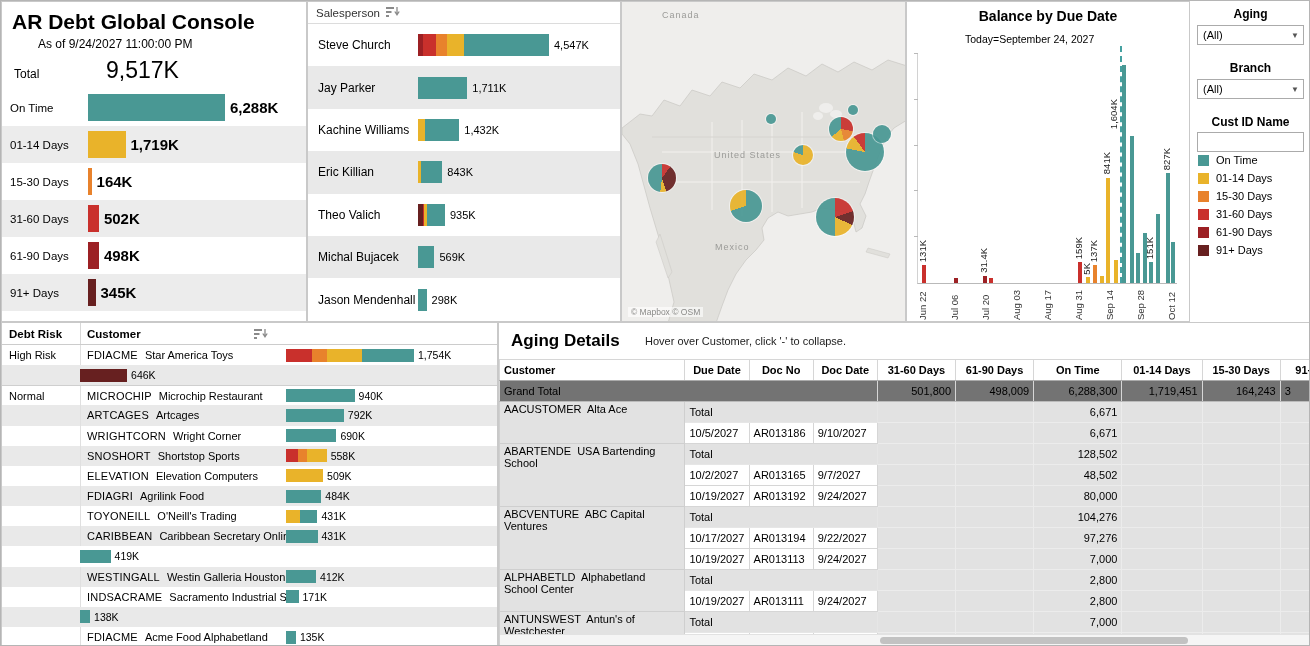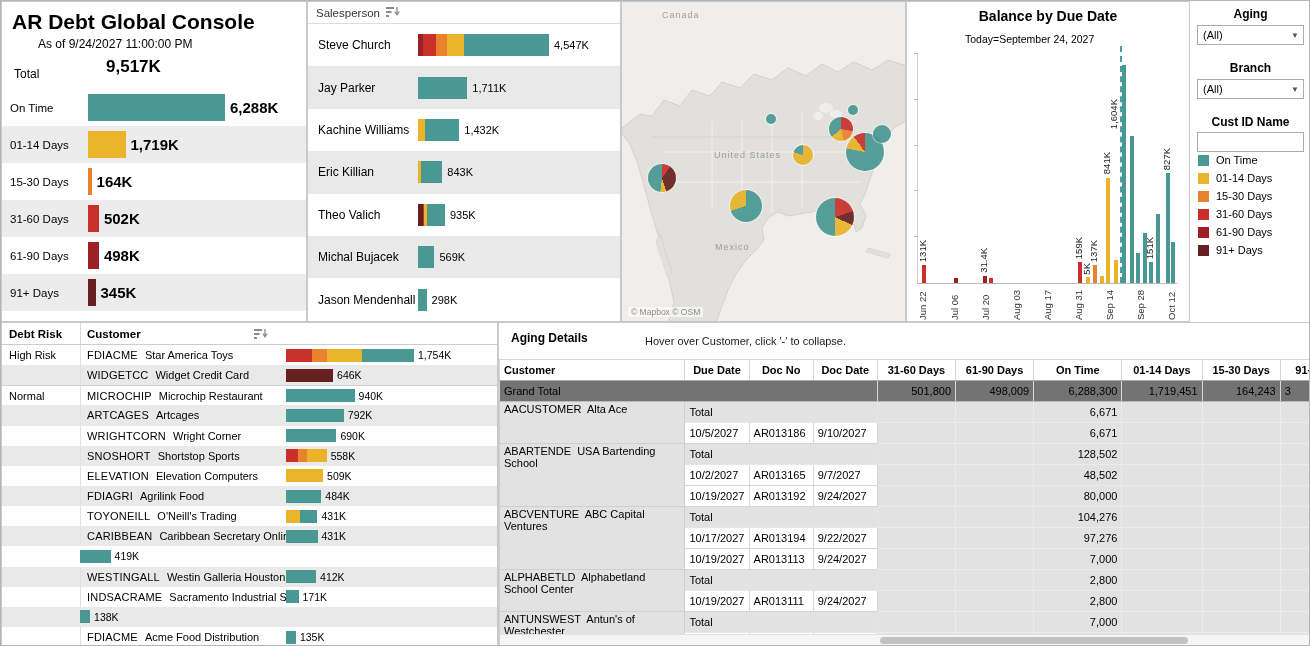--- a/index.html
+++ b/index.html
@@ -6,21 +6,21 @@
   body { font-family:"Liberation Sans", sans-serif; background:#fff; color:#000; }
   #dashboard { position:relative; width:1310px; height:646px; background:#fff; border:1px solid #b5b5b5; overflow:hidden; }
   .panel { position:absolute; background:#fff; border:1px solid #c9c9c9; overflow:hidden; }
 
   
   #panel-console { left:0; top:0; width:306px; height:321px; }
   .console-title { font-size:21px; font-weight:bold; padding:8px 0 0 10px; white-space:nowrap; }
   .console-subtitle { font-size:12px; padding:3px 0 0 36px; }
   .total-row { position:relative; height:32px; margin-top:6px; }
   .total-label { position:absolute; left:12px; top:10px; font-size:12px; }
-  .total-value { position:absolute; left:104px; top:0; font-size:17px; font-weight:bold; }
+  .total-value { position:absolute; left:104px; top:0; font-size:23px; font-weight:normal; }
   .bucket-row { display:flex; align-items:center; height:37px; }
   .bucket-row.band { background:#ececec; }
   .bucket-label { width:86px; padding-left:8px; font-size:11.5px; }
   .bucket-bar-area { flex:1; display:flex; align-items:center; height:100%; }
   .bucket-bar { height:27px; flex:none; }
   .bucket-value { font-size:15px; font-weight:bold; margin-left:5px; white-space:nowrap; }
 
   
   #panel-salesperson { left:306px; top:0; width:314px; height:321px; }
   .sp-header { height:22px; display:flex; align-items:center; gap:6px; padding-left:8px; font-size:11.5px; color:#333; border-bottom:1px solid #dcdcdc; }
@@ -71,21 +71,21 @@
   .dr-row.group-start { border-top:1px solid #cfcfcf; }
   .dr-risk { width:78px; padding-left:7px; font-size:11px; flex:none; }
   .dr-cust { width:206px; padding-left:6px; font-size:11px; white-space:nowrap; overflow:hidden; border-left:1px solid #e0e0e0; flex:none; height:100%; display:flex; align-items:center; }
   .dr-code { letter-spacing:0.2px; }
   .dr-name { margin-left:7px; }
   .dr-bar { display:flex; height:13px; flex:none; }
   .dr-value { font-size:10.5px; margin-left:4px; white-space:nowrap; }
 
   
   #panel-aging { left:497px; top:321px; width:813px; height:325px; }
-  .aging-title { position:absolute; left:12px; top:8px; font-size:12px; font-weight:bold; }
+  .aging-title { position:absolute; left:12px; top:8px; font-size:17px; font-weight:bold; }
   .aging-hint { position:absolute; left:146px; top:12px; font-size:11px; color:#222; }
   #aging-table { position:absolute; left:0; top:36px; border-collapse:collapse; table-layout:fixed; width:860px; font-size:11px; }
   #aging-table th, #aging-table td { border:1px solid #d6d6d6; height:21px; padding:1px 4px; overflow:hidden; }
   #aging-table th { font-weight:bold; text-align:center; border-bottom:1px solid #ababab; background:#fff; }
   #aging-table th.first { text-align:left; }
   #aging-table td.num { text-align:right; }
   #aging-table td.num.partial { text-align:left; }
   #aging-table tr.gt-row td { background:#737373; border-bottom:1px solid #bbbbbb; }
   .cust-cell { background:#e2e2e2; vertical-align:top; white-space:pre-wrap; font-size:11px; border-color:#cfcfcf !important; }
   .total-cell { background:#e2e2e2; border-color:#e6e6e6 !important; }
@@ -372,24 +372,20 @@
           <div class="dr-bar" style="width: 128px;">
             <div class="seg" style="width: 20%; background: rgb(201, 48, 44);"></div>
             <div class="seg" style="width: 12%; background: rgb(232, 130, 44);"></div>
             <div class="seg" style="width: 27%; background: rgb(233, 179, 42);"></div>
             <div class="seg" style="width: 41%; background: rgb(73, 152, 148);"></div>
           </div>
           <div class="dr-value">1,754K</div>
         </div>
         <div class="dr-row band">
           <div class="dr-risk"></div>
-          <div class="dr-cust">
-            <span class="dr-code">WIDGETCC</span>
-            <span class="dr-name">Widget Credit Card</span>
-          </div>
           <div class="dr-bar" style="width: 47.1px;">
             <div class="seg" style="width: 100%; background: rgb(103, 32, 32);"></div>
           </div>
           <div class="dr-value">646K</div>
         </div>
         <div class="dr-row group-start">
           <div class="dr-risk">Normal</div>
           <div class="dr-cust">
             <span class="dr-code">MICROCHIP</span>
             <span class="dr-name">Microchip Restaurant</span>
@@ -512,21 +508,21 @@
           <div class="dr-risk"></div>
           <div class="dr-bar" style="width: 10.1px;">
             <div class="seg" style="width: 100%; background: rgb(73, 152, 148);"></div>
           </div>
           <div class="dr-value">138K</div>
         </div>
         <div class="dr-row">
           <div class="dr-risk"></div>
           <div class="dr-cust">
             <span class="dr-code">FDIACME</span>
-            <span class="dr-name">Acme Food Distribution</span>
+            <span class="dr-name">Acme Food Alphabetland</span>
           </div>
           <div class="dr-bar" style="width: 9.9px;">
             <div class="seg" style="width: 100%; background: rgb(73, 152, 148);"></div>
           </div>
           <div class="dr-value">135K</div>
         </div>
       </div>
   </section>
 
   <section class="panel" id="panel-aging">

